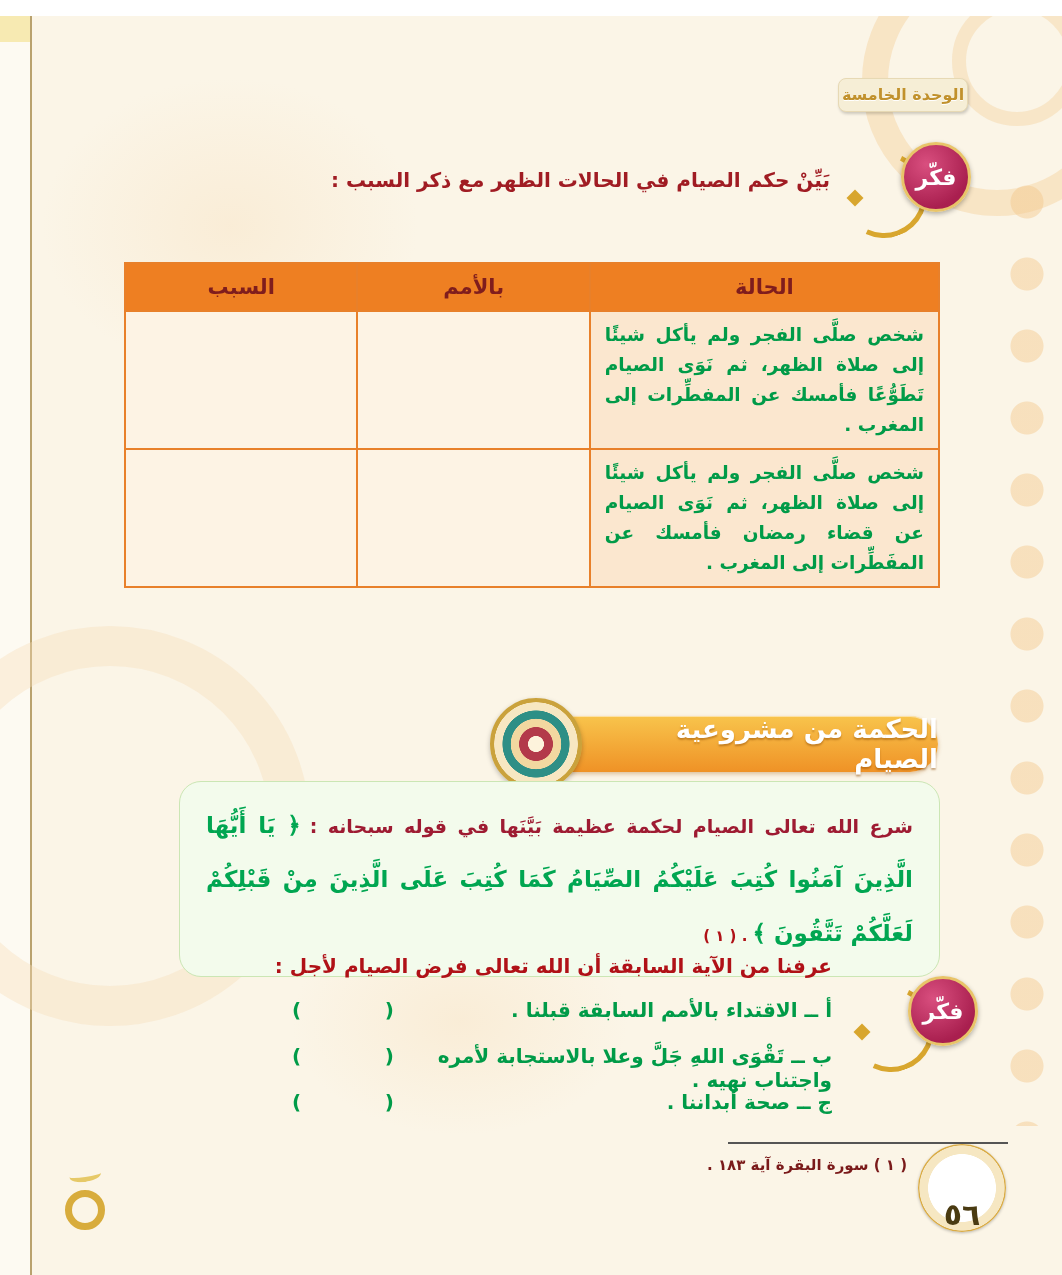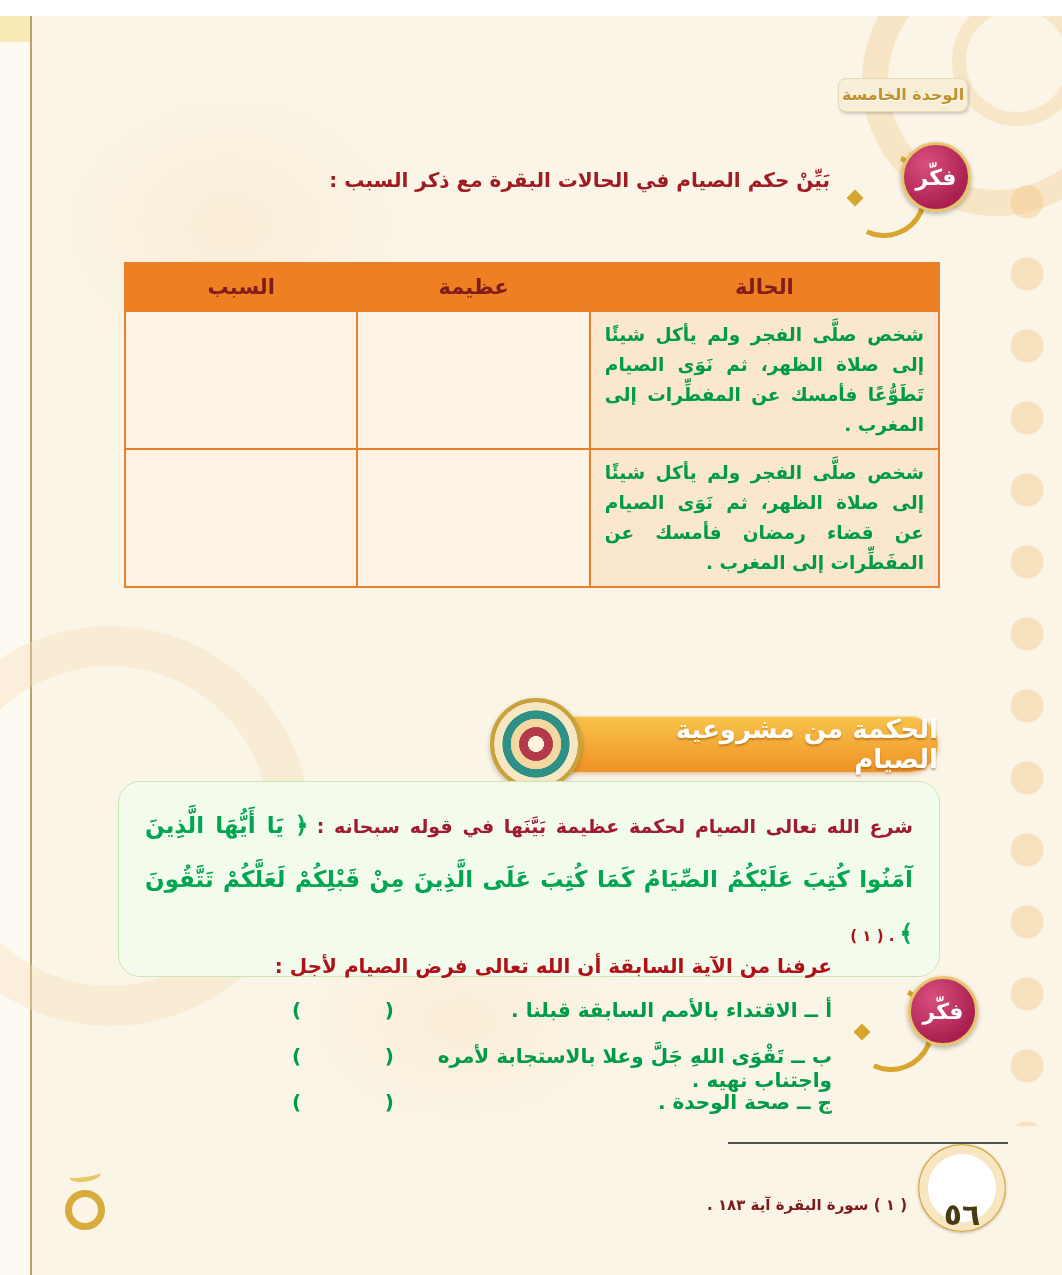--- a/index.html
+++ b/index.html
@@ -106,40 +106,40 @@
     position:absolute; left:-28px; top:-18px; width:92px; height:92px; border-radius:50%;
     background:radial-gradient(circle,
       #fdf3dc 0 13%, #b33a4a 14% 28%, #f2d8a0 29% 42%,
       #2e8f86 43% 56%, #f7e7c2 57% 70%, #c8a03c 71% 100%);
     border:4px solid #caa23c;
     box-shadow:0 2px 5px rgba(0,0,0,.25);
   }
 
   
   .wisdom-box {
-    position:absolute; top:765px; right:122px; width:822px; min-height:130px;
+    position:absolute; top:765px; right:122px; width:761px; min-height:130px;
     background:#f3fbec; border:1px solid #cbe6b4; border-radius:22px;
     padding:16px 26px; line-height:2.35; text-align:justify;
   }
   .wisdom-intro { color:#9e1b32; font-size:19px; font-weight:bold; }
   .quran-verse { color:#00a651; font-size:23px; font-weight:bold; }
   .verse-ref { color:#b01117; font-size:15px; font-weight:bold; }
 
   
   .reasons-list { position:absolute; top:982px; right:230px; width:540px; }
   .reason-item {
     display:flex; align-items:baseline;
     color:#009b48; font-size:20px; font-weight:bold;
     height:46px;
   }
   .reason-item .blank { margin-right:auto; white-space:pre; color:#009b48; }
 
   
   .footnote-divider { position:absolute; top:1126px; left:728px; width:280px; height:2px; background:#555; }
-  .footnote-text { position:absolute; top:1180px; right:155px; color:#7a1a1a; font-size:15px; font-weight:bold; }
+  .footnote-text { position:absolute; top:1140px; right:155px; color:#7a1a1a; font-size:15px; font-weight:bold; }
   .page-medallion {
     position:absolute; left:918px; top:1128px; width:88px; height:88px; border-radius:50%;
     background:radial-gradient(circle,
       #ffffff 0 54%, #f6e7c2 55% 68%, #d9ab45 69% 77%, #f6e7c2 78% 88%, #c89a35 89% 100%);
     display:flex; align-items:flex-end; justify-content:center;
     box-shadow:0 1px 3px rgba(0,0,0,.25);
   }
   .pm-num { font-size:30px; font-weight:bold; color:#4a3b12; }
   .publisher-logo { position:absolute; left:57px; top:1150px; width:56px; height:64px; }
   .publisher-logo .pl-ring {
@@ -169,32 +169,32 @@
 
   <div class="unit-badge">الوحدة الخامسة</div>
 
   <div class="think-badge think-badge-top">
     <div class="tb-crescent"></div>
     <div class="tb-diamond"></div>
     <div class="tb-circle">
       <span>فكّر</span>
     </div>
   </div>
-  <div class="prompt prompt-top">بَيِّنْ حكم الصيام في الحالات البقرة مع ذكر السبب :</div>
+  <div class="prompt prompt-top">بَيِّنْ حكم الصيام في الحالات الظهر مع ذكر السبب :</div>
 
   <table class="cases-table">
     <colgroup>
       <col style="width:350px">
         <col style="width:233px">
         <col style="width:233px">
     </colgroup>
     <thead>
       <tr>
         <th>الحالة</th>
-        <th>عظيمة</th>
+        <th>بالأمم</th>
         <th>السبب</th>
       </tr>
     </thead>
     <tbody>
       <tr style="height:114px">
         <td class="case-cell">شخص صلَّى الفجر ولم يأكل شيئًا إلى صلاة الظهر، ثم نَوَى الصيام تَطَوُّعًا فأمسك عن المفطِّرات إلى المغرب .</td>
         <td class="blank-cell"></td>
         <td class="blank-cell"></td>
       </tr>
       <tr style="height:118px">
@@ -221,21 +221,21 @@
   <div class="reasons-list">
     <div class="reason-item">
       <span>أ ــ الاقتداء بالأمم السابقة قبلنا .</span>
       <span class="blank">(            )</span>
     </div>
     <div class="reason-item">
       <span>ب ــ تَقْوَى اللهِ جَلَّ وعلا بالاستجابة لأمره واجتناب نهيه .</span>
       <span class="blank">(            )</span>
     </div>
     <div class="reason-item">
-      <span>ج ــ صحة الوحدة .</span>
+      <span>ج ــ صحة أبداننا .</span>
       <span class="blank">(            )</span>
     </div>
   </div>
 
   <div class="think-badge think-badge-bottom">
     <div class="tb-crescent"></div>
     <div class="tb-diamond"></div>
     <div class="tb-circle">
       <span>فكّر</span>
     </div>

